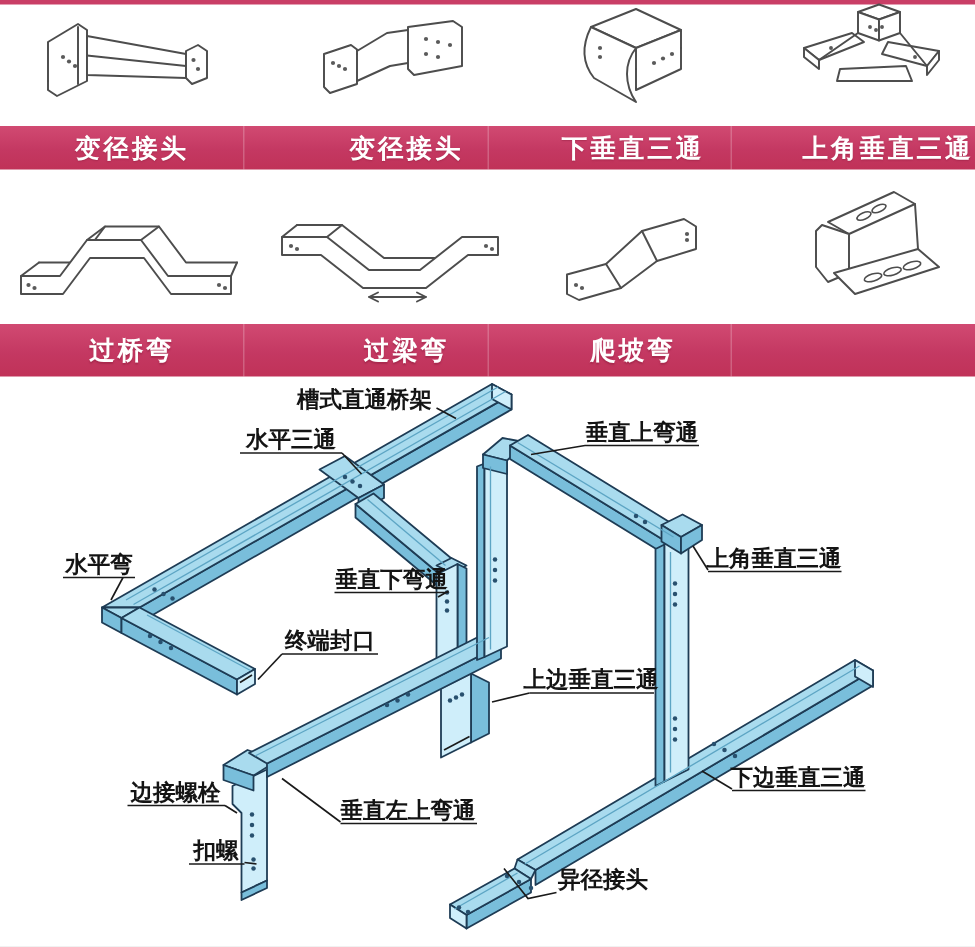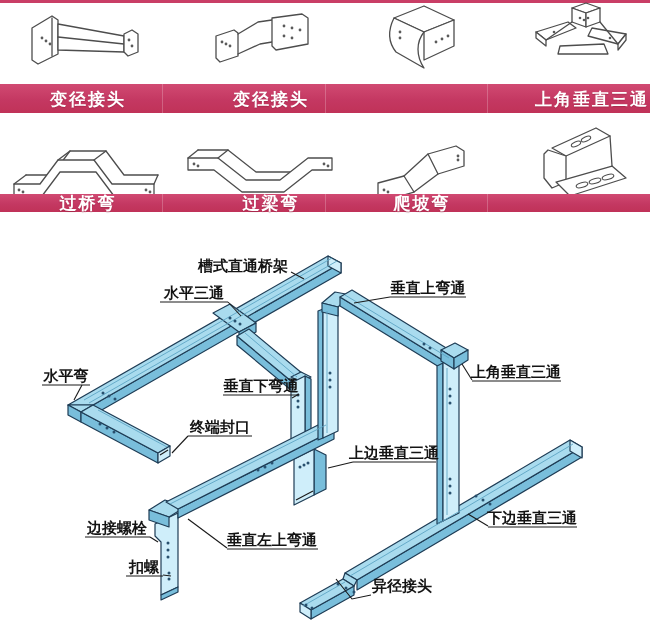--- a/index.html
+++ b/index.html
@@ -6,21 +6,21 @@
   .sheet{
     position:relative;width:650px;height:631px;background:#ffffff;overflow:hidden;
     font-family:"DejaVu Sans","Liberation Sans",sans-serif;
   }
   .top-strip{position:absolute;left:0;top:0;width:100%;height:3px;background:#c93e66;}
   .label-bar{
     position:absolute;left:0;width:100%;height:29px;
     background:linear-gradient(180deg,#d14a72 0%,#c43862 55%,#c03258 100%);
   }
   .bar-1{top:84px;padding-left:28px;}
-  .bar-2{top:194px;height:18px;}
+  .bar-2{top:216px;height:35px;}
   .label-bar .divider{position:absolute;top:0;bottom:0;width:1px;background:rgba(255,255,255,0.22);}
   .cell-label{
     position:absolute;top:50%;transform:translate(-50%,-50%);
     color:#ffffff;font-weight:bold;font-size:17px;letter-spacing:2px;white-space:nowrap;
     text-shadow:0 1px 1px rgba(120,20,50,.35);
   }
   .thumb{position:absolute;}
   .thumb path,.thumb polygon,.thumb polyline,.thumb line{
     fill:none;stroke:#4d4d4d;stroke-width:1.3;stroke-linejoin:round;stroke-linecap:round;
   }
@@ -146,20 +146,21 @@
     <ellipse class="slot" cx="42" cy="22" rx="5" ry="2.2" transform="rotate(-24 42 22)"></ellipse>
     <ellipse class="slot" cx="52" cy="17" rx="5" ry="2.2" transform="rotate(-24 52 17)"></ellipse>
   </svg>
 
   <div class="label-bar bar-1">
     <div class="divider" style="left:162px"></div>
     <div class="divider" style="left:325px"></div>
     <div class="divider" style="left:487px"></div>
     <span class="cell-label" style="left:88px">变径接头</span>
     <span class="cell-label" style="left:271px">变径接头</span>
+    <span class="cell-label" style="left:422px">下垂直三通</span>
     <span class="cell-label" style="left:592px">上角垂直三通</span>
   </div>
 
   <div class="label-bar bar-2">
     <div class="divider" style="left:162px"></div>
     <div class="divider" style="left:325px"></div>
     <div class="divider" style="left:487px"></div>
     <span class="cell-label" style="left:88px">过桥弯</span>
     <span class="cell-label" style="left:271px">过梁弯</span>
     <span class="cell-label" style="left:422px">爬坡弯</span>

